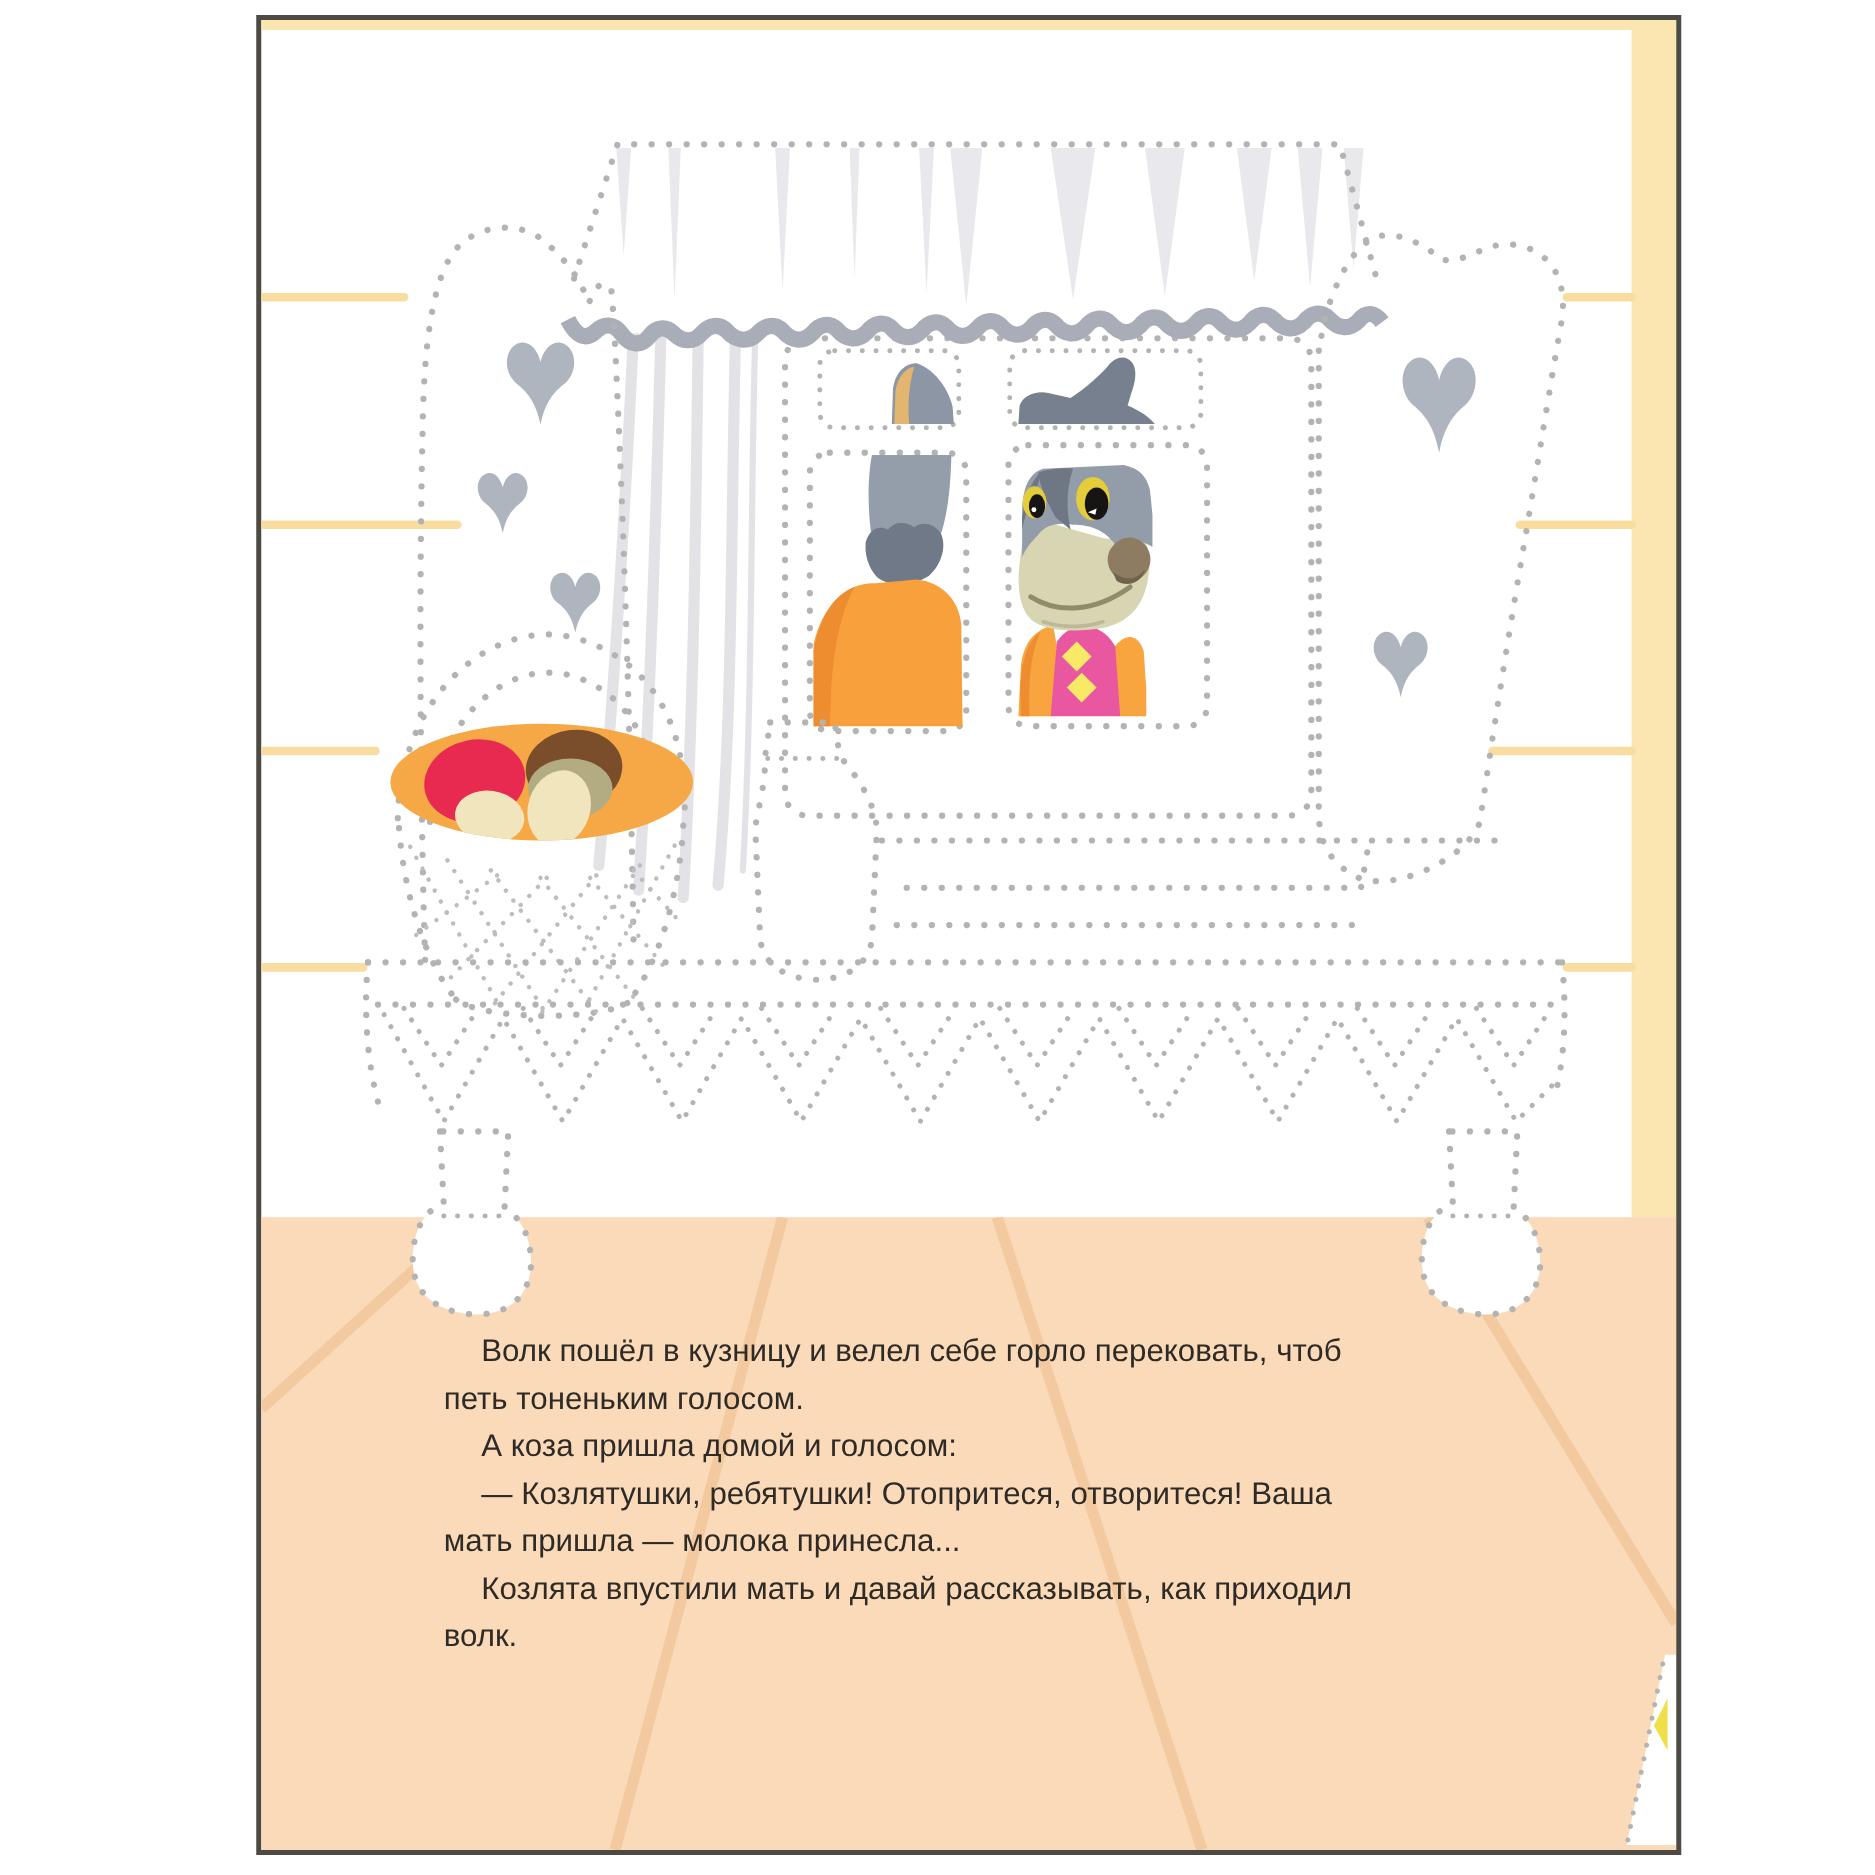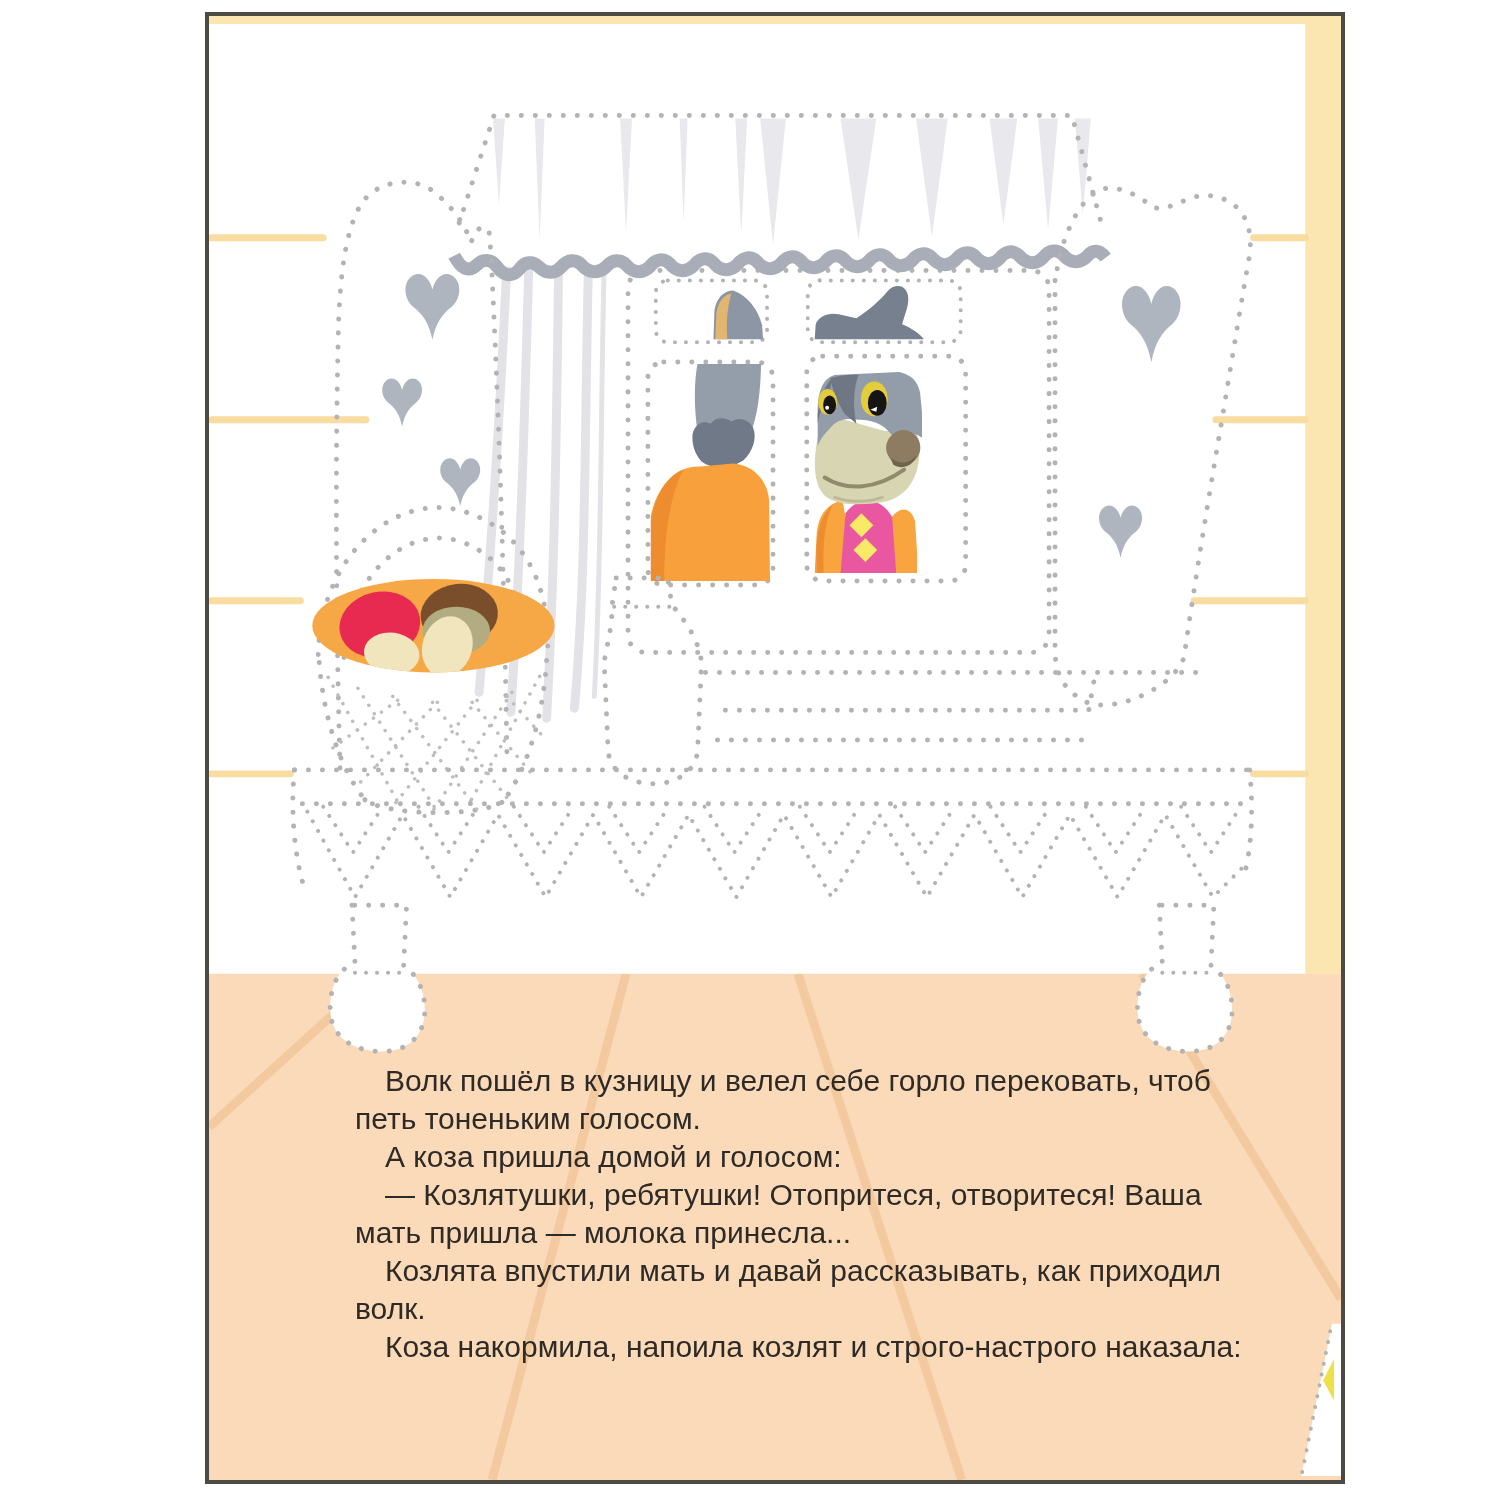--- a/index.html
+++ b/index.html
@@ -2,21 +2,21 @@
 <html><head>
 <meta charset="utf-8">
 <style>
   html,body{margin:0;padding:0;background:#ffffff;}
   .canvas{position:relative;width:1500px;height:1500px;background:#ffffff;overflow:hidden;
           font-family:"Liberation Sans", sans-serif;}
   .page{position:absolute;left:205px;top:12px;width:1140px;height:1472px;
         box-sizing:border-box;border:4px solid #4d4a44;background:#ffffff;overflow:hidden;}
   .art{position:absolute;inset:0;width:100%;height:100%;z-index:1;}
   .story{position:absolute;left:146px;top:1046px;width:960px;z-index:2;
-         font-size:30px;line-height:38px;color:#2e2a26;}
+         font-size:25px;line-height:38px;color:#2e2a26;}
   .story p{margin:0;text-indent:30px;white-space:pre-line;}
   
   .d  {fill:none;stroke:#b3b3b3;stroke-width:5;stroke-linecap:round;stroke-dasharray:0.1 14;}
   .d2 {fill:none;stroke:#b3b3b3;stroke-width:4;stroke-linecap:round;stroke-dasharray:0.1 11;}
   .dn {fill:none;stroke:#bdbdbd;stroke-width:3.5;stroke-linecap:round;stroke-dasharray:0.1 10;}
   .wfill{fill:#ffffff;}
   .pleat{fill:#e9e9ed;}
   .fold{fill:none;stroke:#e3e3e7;stroke-width:9;stroke-linecap:round;}
 </style>
 </head>
@@ -271,17 +271,16 @@
     </svg>
 
     <div class="story">
       <p>Волк пошёл в кузницу и велел себе горло перековать, чтоб
 петь тоненьким голосом.</p>
       <p>А коза пришла домой и голосом:</p>
       <p>— Козлятушки, ребятушки! Отопритеся, отворитеся! Ваша
 мать пришла — молока принесла...</p>
       <p>Козлята впустили мать и давай рассказывать, как приходил
 волк.</p>
-      <p>Коза накормила, напоила козлят и строго-настрого наказала:</p>
     </div>
 
   </div>
 </div>
 
 </body></html>

